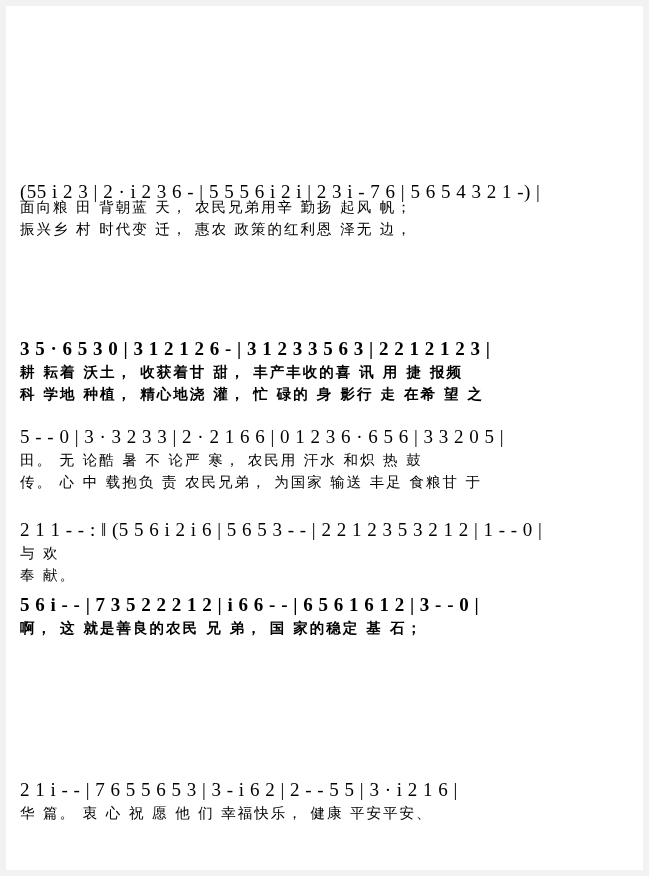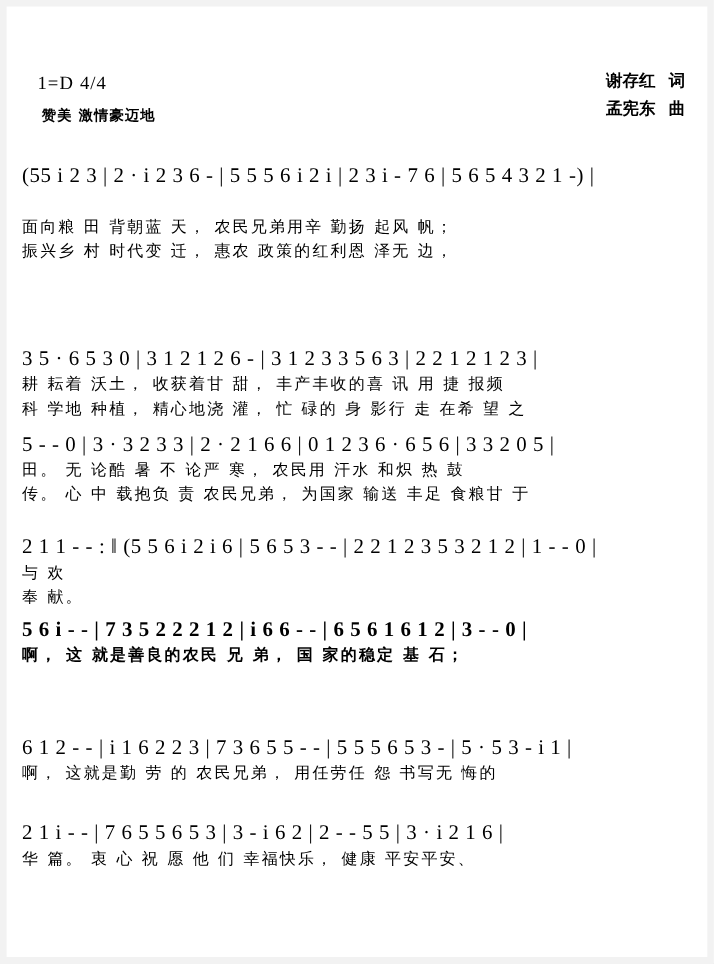--- a/index.html
+++ b/index.html
@@ -72,59 +72,48 @@
     position: absolute;
     left: 0;
     width: 609px;
   }
   .notes {
     font-family: "Liberation Serif", serif;
     font-size: 19px;
     letter-spacing: 0.5px;
     white-space: nowrap;
     line-height: 24px;
+    margin-top: 32px;
   }
   .lyric {
     font-family: "DejaVu Sans", sans-serif;
     font-size: 14.5px;
     letter-spacing: 1px;
     white-space: nowrap;
     line-height: 22px;
   }
   .lyric.wide { letter-spacing: 2px; }
 </style>
 </head>
 <body>
 
 <div id="page">
   <div class="sheet">
 
-    <div class="header">
-      <div class="keysig">1=D  4/4</div>
-      <div class="mood">赞美 激情豪迈地</div>
-      <div class="credits">
-        <div class="cline">
-          <span>谢存红</span><span class="role">词</span>
-        </div>
-        <div class="cline">
-          <span>孟宪东</span><span class="role">曲</span>
-        </div>
-      </div>
-    </div>
 
     <div class="system" style="top:130px;">
       <div class="notes">(55 i 2 3 | 2 · i 2 3 6 - | 5 5 5 6 i 2 i | 2 3 i - 7 6 | 5 6 5 4 3 2 1 -) |</div>
     </div>
 
     <div class="system" style="top:178px;">
       <div class="lyric wide">面向粮 田 背朝蓝  天，  农民兄弟用辛 勤扬   起风 帆；</div>
       <div class="lyric wide">振兴乡 村 时代变  迁，  惠农 政策的红利恩   泽无 边，</div>
     </div>
 
-    <div class="system" style="top:297px;">
+    <div class="system" style="top:287px;font-weight:bold;">
       <div class="notes">3   5 · 6  5 3 0 | 3 1 2 1 2  6 - | 3 1 2 3 3 5 6 3 | 2   2 1 2 1  2 3 |</div>
       <div class="lyric wide">耕 耘着 沃土， 收获着甘  甜，  丰产丰收的喜 讯 用 捷 报频</div>
       <div class="lyric wide">科 学地 种植， 精心地浇  灌，  忙 碌的  身 影行 走 在希 望 之</div>
     </div>
 
     <div class="system" style="top:375px;">
       <div class="notes">5 - - 0 | 3 · 3  2 3  3 | 2 · 2 1 6  6 | 0 1 2 3 6 · 6  5 6 | 3  3 2  0 5 |</div>
       <div class="lyric wide">田。      无 论酷  暑 不 论严  寒，  农民用 汗水 和炽 热 鼓</div>
       <div class="lyric wide">传。      心 中 载抱负 责 农民兄弟，  为国家 输送 丰足 食粮甘 于</div>
     </div>
@@ -133,24 +122,20 @@
       <div class="notes">2 1  1 - - : ‖ (5 5 6 i  2 i 6 | 5 6 5 3 - - | 2 2 1  2 3  5 3   2 1 2 | 1 - - 0 |</div>
       <div class="lyric wide">与 欢</div>
       <div class="lyric wide">奉 献。</div>
     </div>
 
     <div class="system" style="top:543px;font-weight:bold;">
       <div class="notes">5 6 i - - | 7  3 5 2 2 2 1 2 | i 6 6 - - | 6   5 6 1 6   1 2 | 3 - - 0 |</div>
       <div class="lyric wide">啊，       这 就是善良的农民 兄 弟，     国 家的稳定 基   石；</div>
     </div>
 
-    <div class="system" style="top:650px;">
-      <div class="notes">6 1 2 - - | i 1  6 2  2 3 | 7 3 6 5 5 - - | 5 5 5 6 5 3 - | 5 · 5 3 - i 1 |</div>
-      <div class="lyric wide">啊，        这就是勤 劳 的 农民兄弟，  用任劳任 怨    书写无  悔的</div>
-    </div>
 
     <div class="system" style="top:728px;">
       <div class="notes">2 1  i - - | 7  6  5  5 6  5 3 | 3 - i 6  2 | 2 - - 5 5 | 3 · i  2 1 6 |</div>
       <div class="lyric wide">华 篇。  衷 心 祝 愿 他 们 幸福快乐，  健康 平安平安、</div>
     </div>
 
   </div>
 </div>
 
 </body></html>

